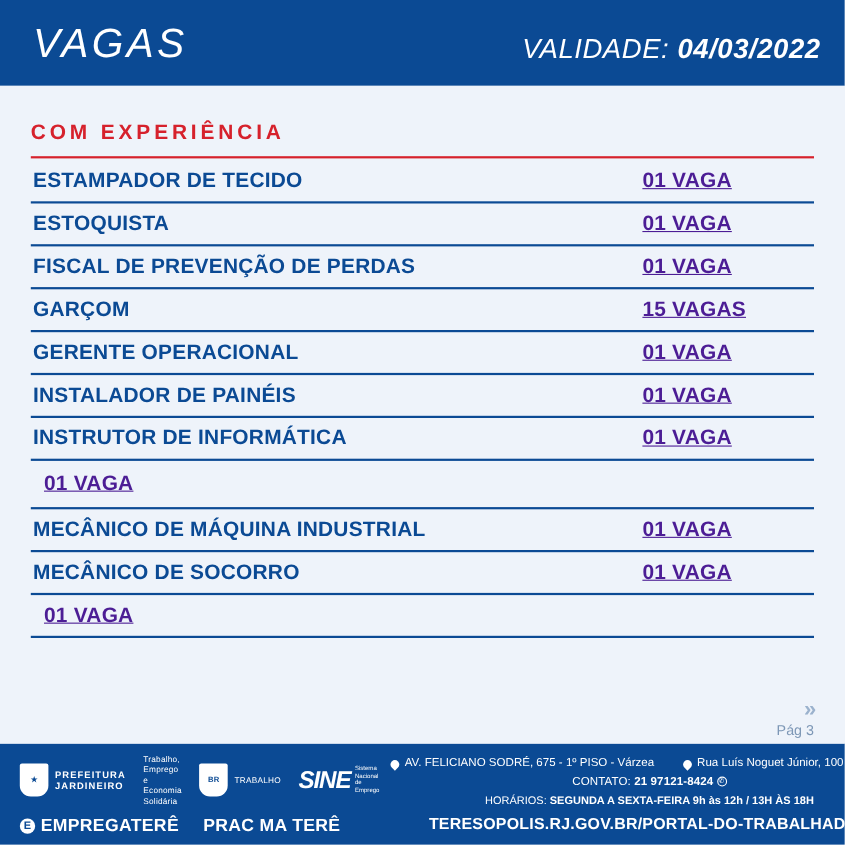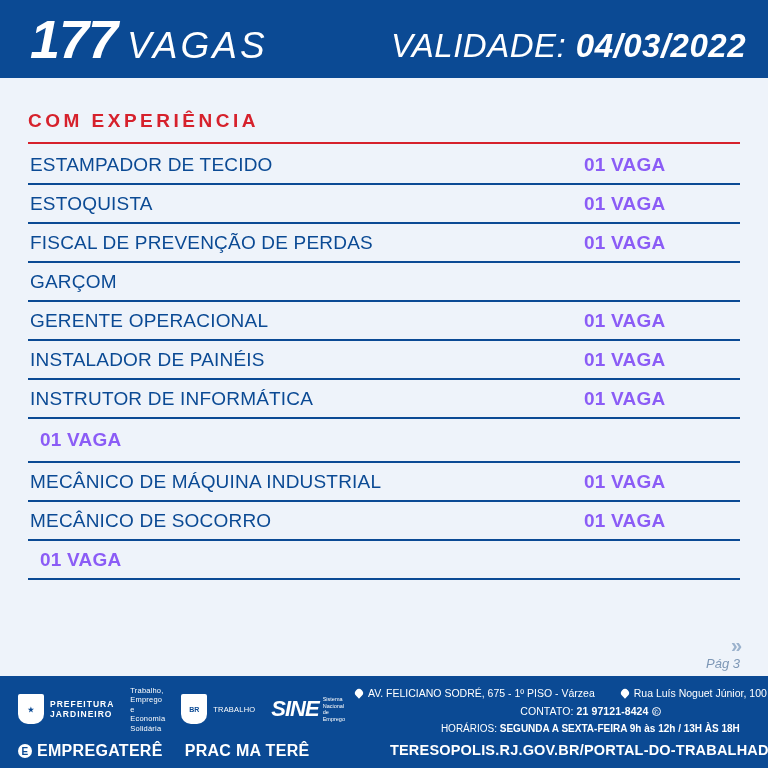--- a/index.html
+++ b/index.html
@@ -42,21 +42,21 @@
   }
   .vagas-word {
     font-size: 37px;
     font-weight: 300;
     font-style: italic;
     letter-spacing: 3px;
     line-height: 1;
     text-align: center;
   }
   .validade {
-    font-size: 33px;
+    font-size: 25px;
     font-style: italic;
     letter-spacing: 0.5px;
     line-height: 1;
     white-space: nowrap;
     margin-top: 12px;
   }
   .validade .vdate { font-weight: bold; }
   .validade .vlabel { font-weight: 400; }
 
   
@@ -85,32 +85,33 @@
     align-items: center;
     justify-content: space-between;
     border-bottom: 2px solid #0b4a94;
     height: 39px;
     padding: 0 6px 0 2px;
   }
   .job-row.tall { height: 44px; }
   .job-title {
     color: #0b4a94;
     font-size: 19px;
-    font-weight: normal;
+    font-weight: bold;
     letter-spacing: 0.2px;
     white-space: nowrap;
   }
   .job-count {
-    color: #8b5cf6;
+    color: #4c1d95;
     font-size: 19px;
     font-weight: bold;
     letter-spacing: 0.2px;
     min-width: 120px;
     text-align: left;
     padding-left: 10px;
+    text-decoration: underline;
   }
   .count-wrap {
     width: 160px;
     display: flex;
     justify-content: flex-start;
   }
 
   
   .page-marker {
     position: absolute;
@@ -122,21 +123,20 @@
   }
   .chev {
     font-size: 20px;
     letter-spacing: -2px;
     color: #9bb2cd;
     font-weight: bold;
     display: block;
   }
   .page-num {
     font-size: 13px;
-    font-style: italic;
     color: #7d97b6;
     display: block;
     margin-top: 2px;
   }
 
   
   .footer {
     flex: 0 0 auto;
     background: #0b4a94;
     height: 92px;
@@ -201,21 +201,21 @@
     flex: 1;
     display: flex;
     flex-direction: column;
     justify-content: center;
     align-items: center;
     gap: 6px;
     font-size: 10.5px;
     padding-left: 10px;
   }
   .addr-row { display: flex; gap: 26px; align-items: center; }
-  .addr-item { display: flex; align-items: center; gap: 5px; white-space: nowrap; }
+  .addr-item { display: flex; align-items: flex-end; gap: 5px; white-space: nowrap; }
   .pin {
     display: inline-block; width: 8px; height: 8px;
     background: #fff; border-radius: 50% 50% 50% 0;
     transform: rotate(-45deg);
   }
   .contact-line { font-size: 10.5px; letter-spacing: 0.1px; }
   .contact-line .b { font-weight: bold; }
   .hours-line { font-size: 10px; }
   .hours-line .b { font-weight: bold; }
   .site-line {
@@ -227,21 +227,20 @@
     vertical-align: middle;
   }
 </style>
 </head>
 <body>
 
 <div class="page">
 
   <div class="header">
     <div class="header-left">
-      <span class="big-count">177</span>
       <span class="vagas-word">VAGAS</span>
     </div>
     <div class="validade">
       <span class="vlabel">VALIDADE:</span>
       <span class="vdate">04/03/2022</span>
     </div>
   </div>
 
   <div class="content">
     <div class="section-title">COM EXPERIÊNCIA</div>
@@ -265,20 +264,23 @@
 
       <div class="job-row">
         <span class="job-title">FISCAL DE PREVENÇÃO DE PERDAS</span>
         <span class="count-wrap">
           <span class="job-count">01 VAGA</span>
         </span>
       </div>
 
       <div class="job-row">
         <span class="job-title">GARÇOM</span>
+        <span class="count-wrap">
+          <span class="job-count">15 VAGAS</span>
+        </span>
       </div>
 
       <div class="job-row">
         <span class="job-title">GERENTE OPERACIONAL</span>
         <span class="count-wrap">
           <span class="job-count">01 VAGA</span>
         </span>
       </div>
 
       <div class="job-row">

